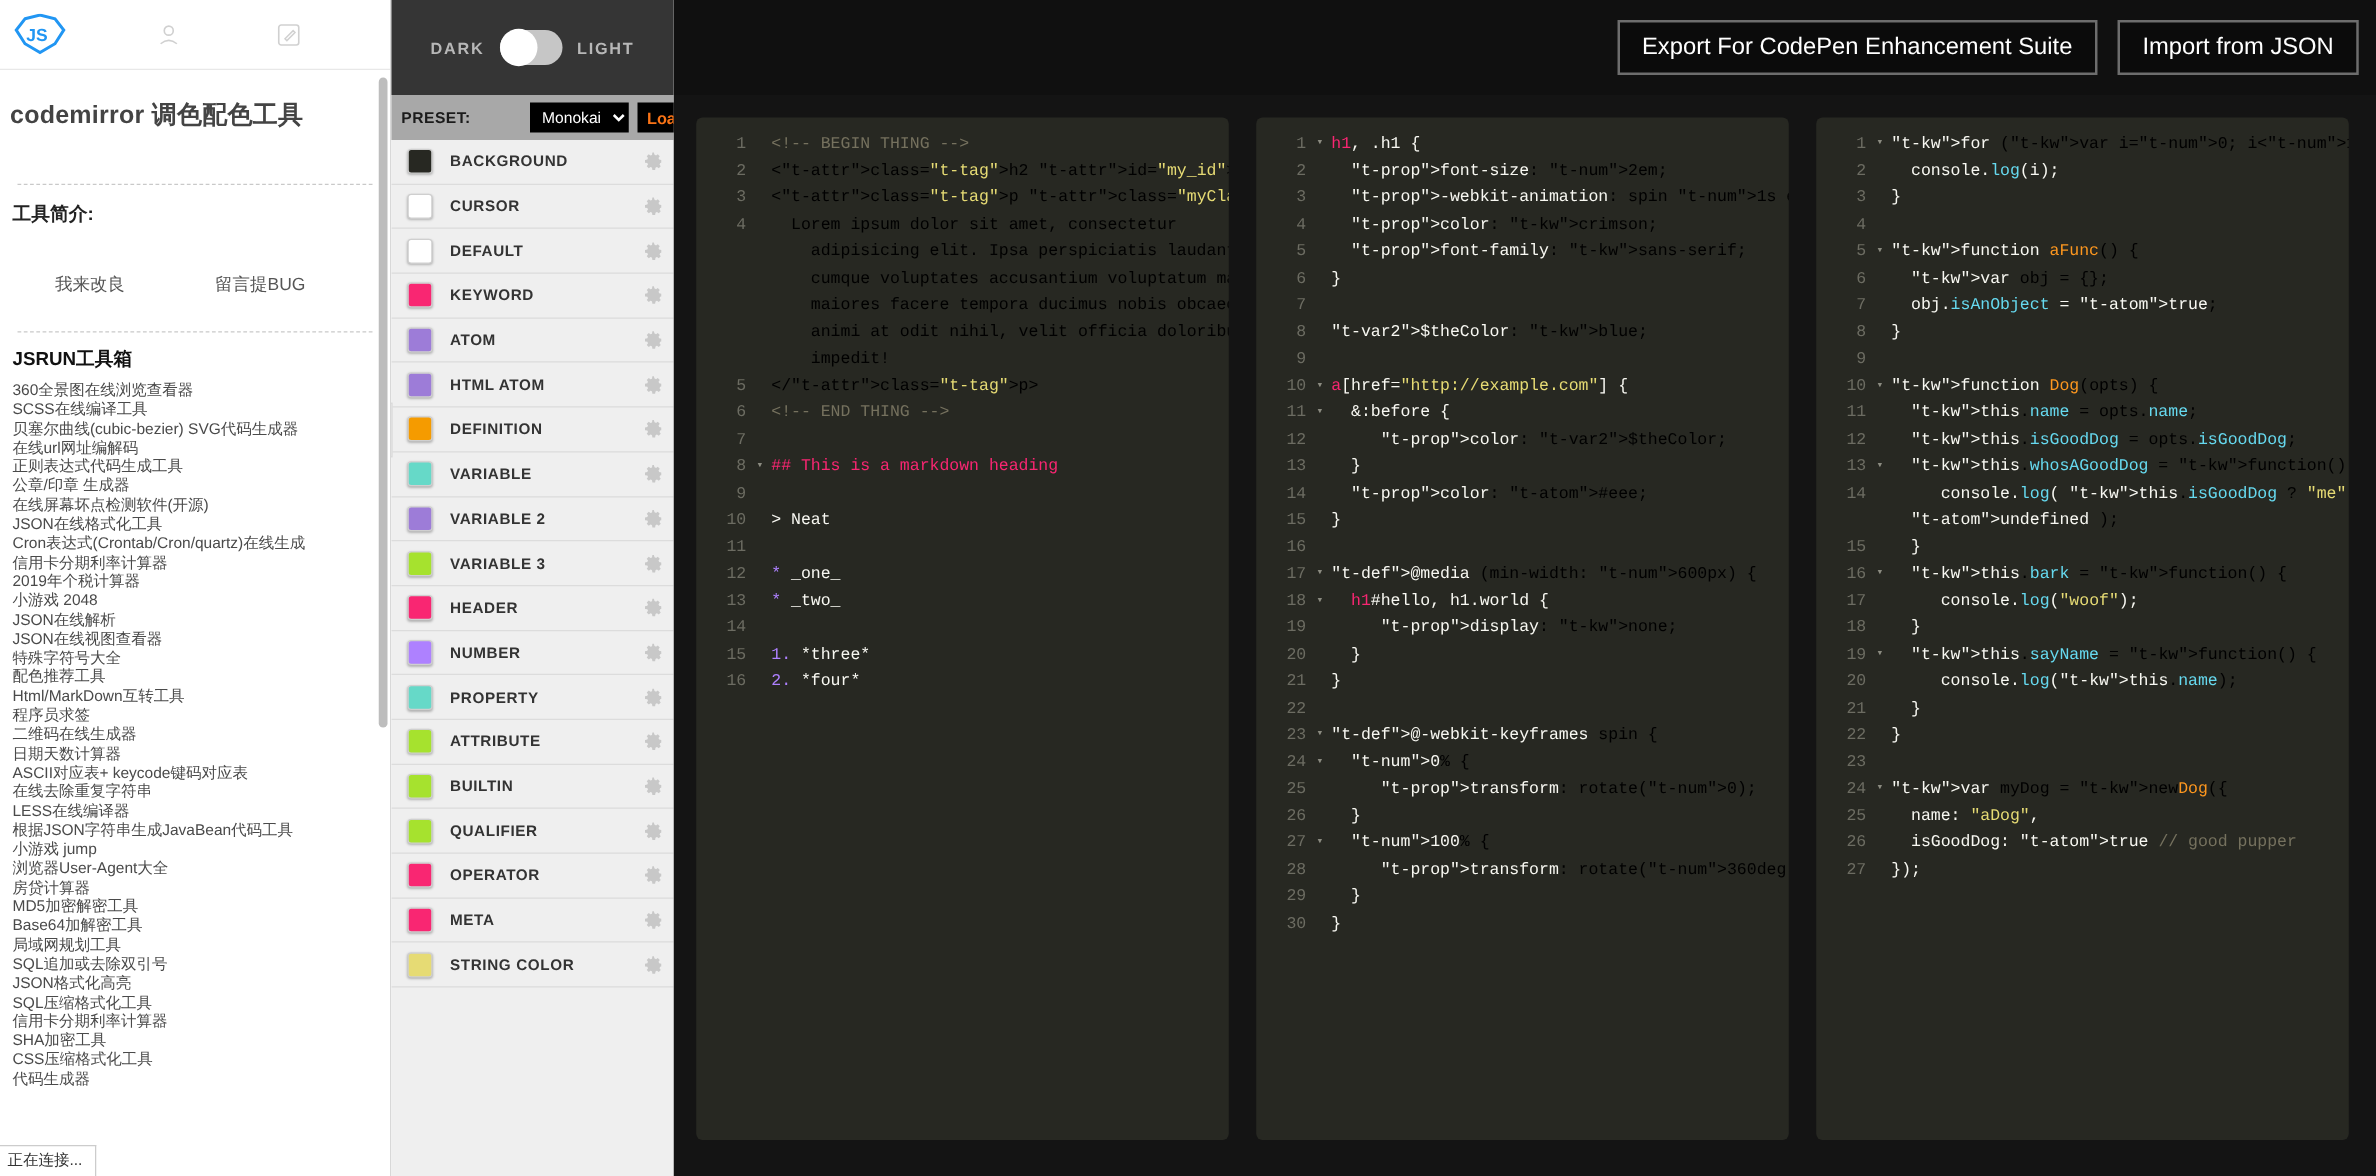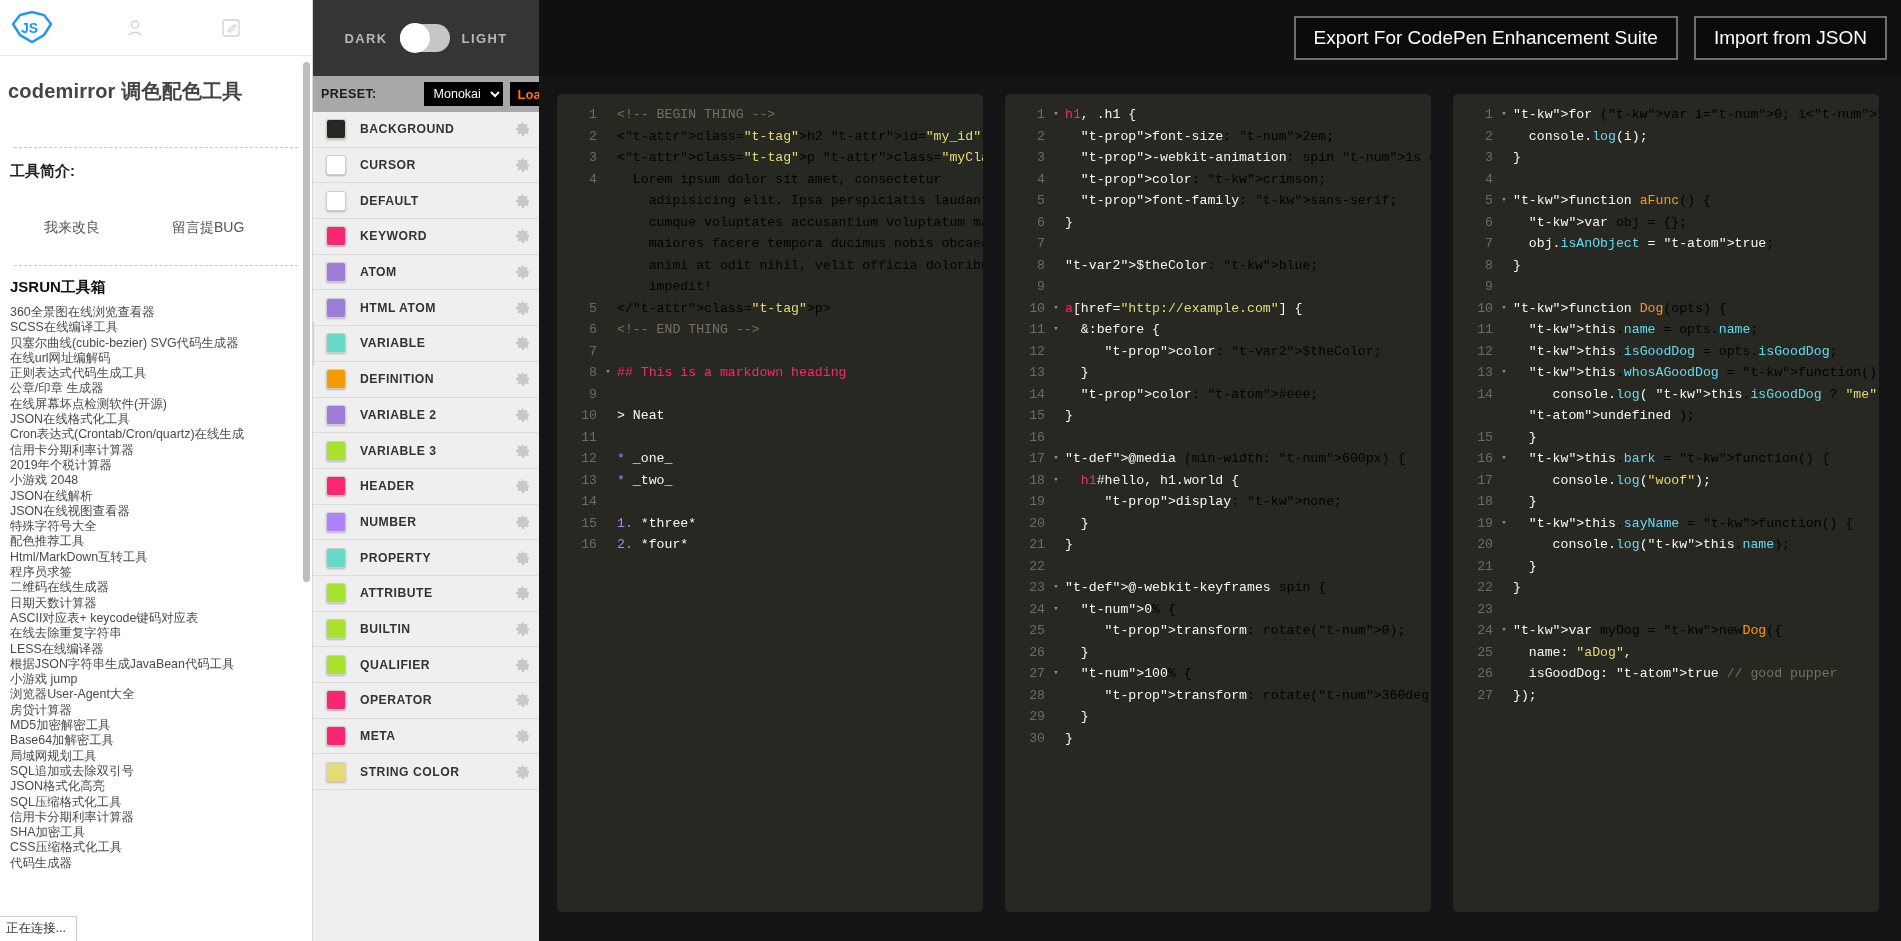--- a/index.html
+++ b/index.html
@@ -427,30 +427,30 @@
         </div>
         <div class="tp-row">
           <div class="tp-sw" style="background: rgb(157, 124, 216);"></div>
           <div class="tp-name">HTML ATOM</div>
           <div class="tp-gear"><svg width="16" height="16" viewBox="0 0 16 16">
               <path fill="#9a9a9a" d="M8 5.2a2.8 2.8 0 100 5.6 2.8 2.8 0 000-5.6zm0 4.2a1.4 1.4 0 110-2.8 1.4 1.4 0 010 2.8z"></path>
               <path fill="#9a9a9a" d="M14 9.1V6.9l-1.7-.3a4.6 4.6 0 00-.5-1.2l1-1.4-1.6-1.6-1.4 1a4.6 4.6 0 00-1.2-.5L8.1 1H6.9l-.3 1.9a4.6 4.6 0 00-1.2.5l-1.4-1-1.6 1.6 1 1.4a4.6 4.6 0 00-.5 1.2L1 6.9v2.2l1.9.3c.1.4.3.8.5 1.2l-1 1.4 1.6 1.6 1.4-1c.4.2.8.4 1.2.5l.3 1.9h2.2l.3-1.9c.4-.1.8-.3 1.2-.5l1.4 1 1.6-1.6-1-1.4c.2-.4.4-.8.5-1.2L14 9.1z"></path>
             </svg></div>
         </div>
         <div class="tp-row">
+          <div class="tp-sw" style="background: rgb(245, 155, 0);"></div>
+          <div class="tp-name">DEFINITION</div>
+          <div class="tp-gear"><svg width="16" height="16" viewBox="0 0 16 16">
+              <path fill="#9a9a9a" d="M8 5.2a2.8 2.8 0 100 5.6 2.8 2.8 0 000-5.6zm0 4.2a1.4 1.4 0 110-2.8 1.4 1.4 0 010 2.8z"></path>
+              <path fill="#9a9a9a" d="M14 9.1V6.9l-1.7-.3a4.6 4.6 0 00-.5-1.2l1-1.4-1.6-1.6-1.4 1a4.6 4.6 0 00-1.2-.5L8.1 1H6.9l-.3 1.9a4.6 4.6 0 00-1.2.5l-1.4-1-1.6 1.6 1 1.4a4.6 4.6 0 00-.5 1.2L1 6.9v2.2l1.9.3c.1.4.3.8.5 1.2l-1 1.4 1.6 1.6 1.4-1c.4.2.8.4 1.2.5l.3 1.9h2.2l.3-1.9c.4-.1.8-.3 1.2-.5l1.4 1 1.6-1.6-1-1.4c.2-.4.4-.8.5-1.2L14 9.1z"></path>
+            </svg></div>
+        </div>
+        <div class="tp-row">
           <div class="tp-sw" style="background: rgb(102, 217, 200);"></div>
           <div class="tp-name">VARIABLE</div>
-          <div class="tp-gear"><svg width="16" height="16" viewBox="0 0 16 16">
-              <path fill="#9a9a9a" d="M8 5.2a2.8 2.8 0 100 5.6 2.8 2.8 0 000-5.6zm0 4.2a1.4 1.4 0 110-2.8 1.4 1.4 0 010 2.8z"></path>
-              <path fill="#9a9a9a" d="M14 9.1V6.9l-1.7-.3a4.6 4.6 0 00-.5-1.2l1-1.4-1.6-1.6-1.4 1a4.6 4.6 0 00-1.2-.5L8.1 1H6.9l-.3 1.9a4.6 4.6 0 00-1.2.5l-1.4-1-1.6 1.6 1 1.4a4.6 4.6 0 00-.5 1.2L1 6.9v2.2l1.9.3c.1.4.3.8.5 1.2l-1 1.4 1.6 1.6 1.4-1c.4.2.8.4 1.2.5l.3 1.9h2.2l.3-1.9c.4-.1.8-.3 1.2-.5l1.4 1 1.6-1.6-1-1.4c.2-.4.4-.8.5-1.2L14 9.1z"></path>
-            </svg></div>
-        </div>
-        <div class="tp-row">
-          <div class="tp-sw" style="background: rgb(245, 155, 0);"></div>
-          <div class="tp-name">DEFINITION</div>
           <div class="tp-gear"><svg width="16" height="16" viewBox="0 0 16 16">
               <path fill="#9a9a9a" d="M8 5.2a2.8 2.8 0 100 5.6 2.8 2.8 0 000-5.6zm0 4.2a1.4 1.4 0 110-2.8 1.4 1.4 0 010 2.8z"></path>
               <path fill="#9a9a9a" d="M14 9.1V6.9l-1.7-.3a4.6 4.6 0 00-.5-1.2l1-1.4-1.6-1.6-1.4 1a4.6 4.6 0 00-1.2-.5L8.1 1H6.9l-.3 1.9a4.6 4.6 0 00-1.2.5l-1.4-1-1.6 1.6 1 1.4a4.6 4.6 0 00-.5 1.2L1 6.9v2.2l1.9.3c.1.4.3.8.5 1.2l-1 1.4 1.6 1.6 1.4-1c.4.2.8.4 1.2.5l.3 1.9h2.2l.3-1.9c.4-.1.8-.3 1.2-.5l1.4 1 1.6-1.6-1-1.4c.2-.4.4-.8.5-1.2L14 9.1z"></path>
             </svg></div>
         </div>
         <div class="tp-row">
           <div class="tp-sw" style="background: rgb(157, 124, 216);"></div>
           <div class="tp-name">VARIABLE 2</div>
           <div class="tp-gear"><svg width="16" height="16" viewBox="0 0 16 16">
               <path fill="#9a9a9a" d="M8 5.2a2.8 2.8 0 100 5.6 2.8 2.8 0 000-5.6zm0 4.2a1.4 1.4 0 110-2.8 1.4 1.4 0 010 2.8z"></path>

